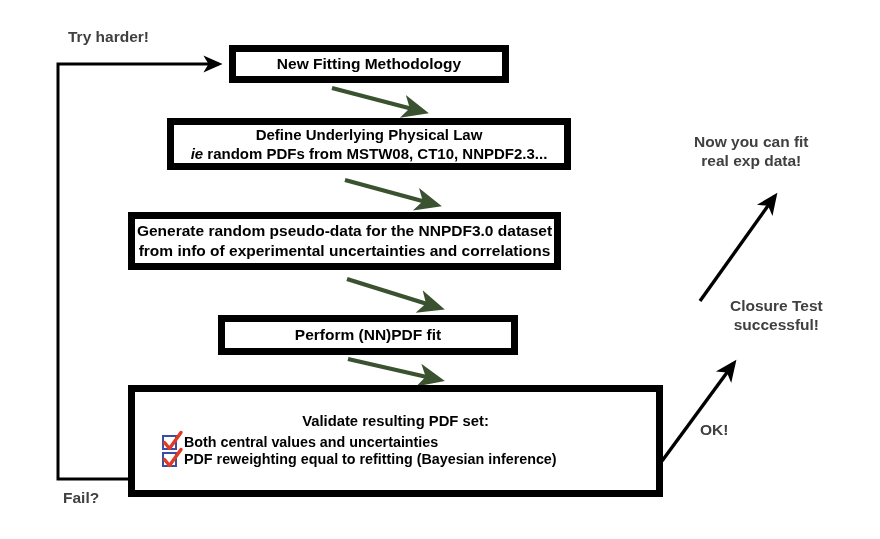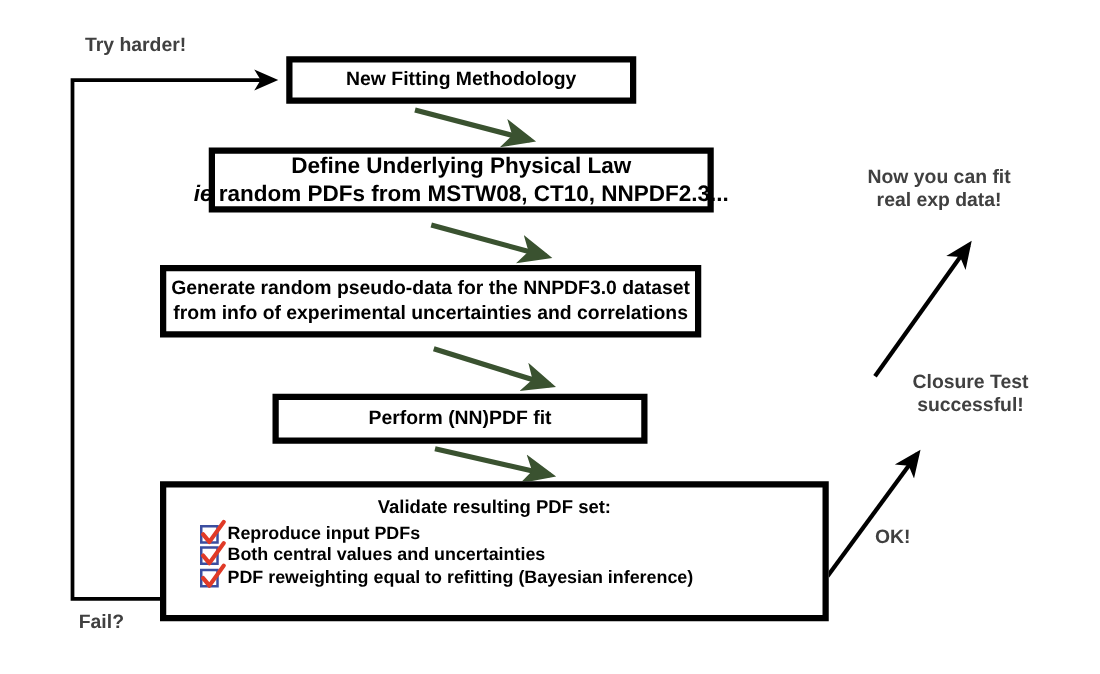--- a/index.html
+++ b/index.html
@@ -21,44 +21,44 @@
     position: absolute;
     left: 0;
     top: 0;
     width: 880px;
     height: 539px;
     pointer-events: none;
   }
   .box {
     position: absolute;
     box-sizing: border-box;
-    border: 5px solid #000000;
+    border: 7px solid #000000;
     background: #ffffff;
     display: flex;
     flex-direction: column;
     align-items: center;
     justify-content: center;
     color: #000000;
     font-weight: bold;
     text-align: center;
     line-height: 1.28;
   }
   .box .line {
     display: block;
     white-space: nowrap;
   }
   .b1 { left: 229px; top: 45px;  width: 280px; height: 38px; font-size: 15.5px; }
-  .b2 { left: 167px; top: 118px; width: 404px; height: 52px; font-size: 18px; }
+  .b2 { left: 167px; top: 118px; width: 404px; height: 52px; font-size: 15px; }
   .b3 { left: 128px; top: 212px; width: 433px; height: 58px; font-size: 15.5px; }
   .b4 { left: 218px; top: 315px; width: 300px; height: 40px; font-size: 15.5px; }
   .b5 {
     left: 128px; top: 385px; width: 535px; height: 112px;
     font-size: 14.3px;
     justify-content: flex-start;
-    padding-top: 7px;
+    padding-top: 20px;
   }
   .b2 .ie {
     font-style: italic;
     font-weight: bold;
   }
   .validate-title {
     font-weight: bold;
     font-size: 14.8px;
     margin-bottom: 3px;
     display: block;
@@ -158,28 +158,20 @@
   </div>
 
   <div class="box b4">
     <span class="line">Perform (NN)PDF fit</span>
   </div>
 
   <div class="box b5">
     <span class="validate-title">Validate resulting PDF set:</span>
     <div class="check-list">
 
-      <div class="check-row">
-        <span class="cbox">
-          <svg viewBox="0 0 23 23">
-              <path d="M3.5 11.5 L8.5 17.5 L20 1.5" fill="none" stroke="#e03a27" stroke-width="3.4" stroke-linecap="round" stroke-linejoin="round"></path>
-            </svg>
-        </span>
-        <span class="check-label">Reproduce input PDFs</span>
-      </div>
 
       <div class="check-row">
         <span class="cbox">
           <svg viewBox="0 0 23 23">
               <path d="M3.5 11.5 L8.5 17.5 L20 1.5" fill="none" stroke="#e03a27" stroke-width="3.4" stroke-linecap="round" stroke-linejoin="round"></path>
             </svg>
         </span>
         <span class="check-label">Both central values and uncertainties</span>
       </div>
 

